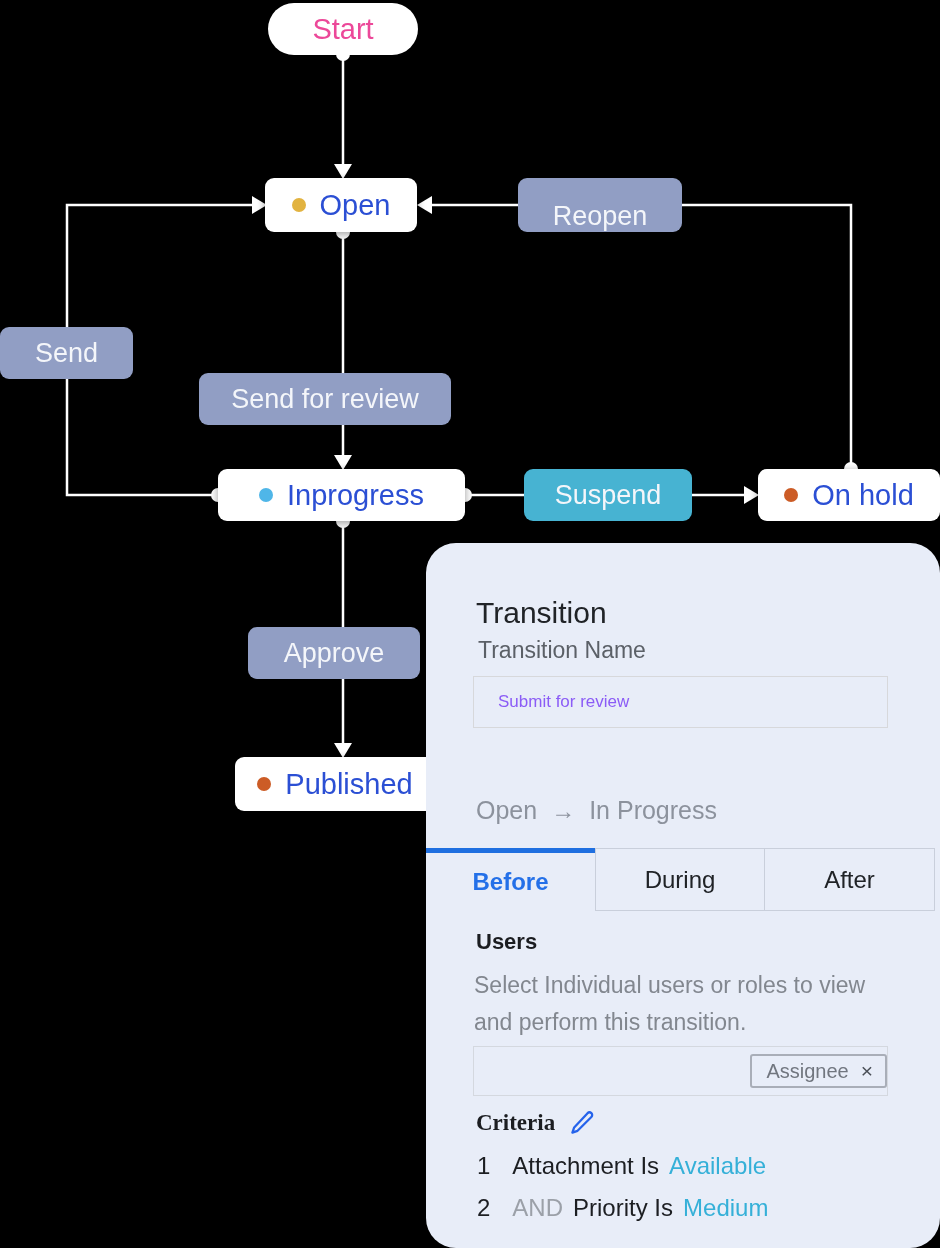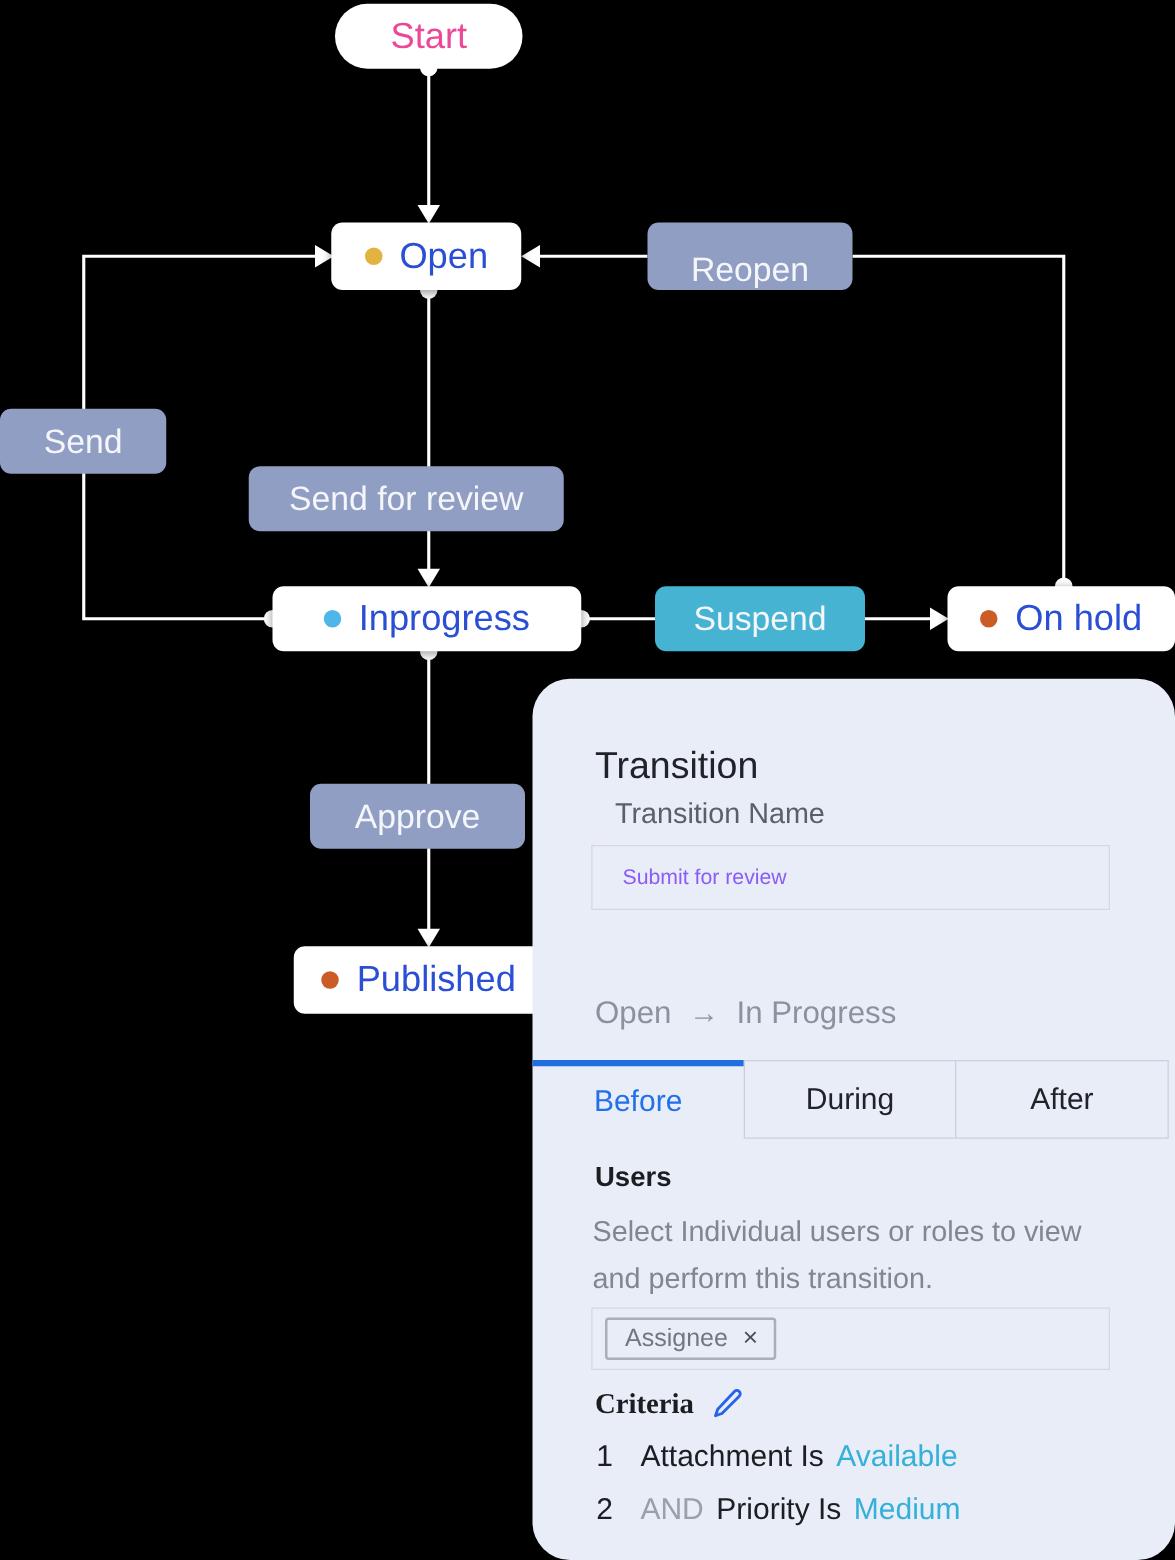--- a/index.html
+++ b/index.html
@@ -22,44 +22,44 @@
   .tbtn.suspend { background:#47b3d2; }
   .pill { border-radius:27px; background:#fff; color:#ec4899; font-size:29px; z-index:5;
           position:absolute; display:flex; align-items:center; justify-content:center; }
 
   .panel {
     position:absolute; left:426px; top:543px; width:514px; height:705px;
     background:#e8edf8; border-radius:30px; z-index:10; color:#1e2126;
   }
   .panel * { box-sizing:border-box; }
   .p-title { position:absolute; left:50px; top:28px; font-size:30px; font-weight:500; color:#202327; }
-  .p-label-gray { position:absolute; left:66px; top:94px; font-size:23px; color:#5b6067; }
+  .p-label-gray { position:absolute; left:52px; top:94px; font-size:23px; color:#5b6067; }
   .p-input {
     position:absolute; left:47px; top:133px; width:415px; height:52px;
     border:1px solid #d7d8db; background:transparent; font-family:"Liberation Sans",sans-serif;
     font-size:17px; color:#8b5cf6; padding:0 0 0 24px; outline:none;
   }
   .p-common { position:absolute; left:50px; top:207px; font-size:24px; font-weight:600; color:#17191e; }
   .p-path { position:absolute; left:50px; top:253px; font-size:25px; color:#8c929d; display:flex; gap:14px; align-items:center; }
   .p-path .arrow { font-size:24px; }
 
   .tabs { position:absolute; left:0; top:305px; width:510px; height:63px; display:flex; }
   .tab {
     display:flex; align-items:center; justify-content:center;
     font-size:24px; color:#202327; cursor:pointer;
   }
-  .tab.t0 { width:169px; border-top:5px solid #1f6fe0; color:#2470e8; }
+  .tab.t0 { width:169px; border-top:5px solid #1f6fe0; color:#2470e8;font-weight:bold; }
   .tab.t1 { width:170px; border:1px solid #c9cfdb; }
   .tab.t2 { width:170px; border:1px solid #c9cfdb; border-left:none; }
 
   .u-label { position:absolute; left:50px; top:386px; font-size:22px; font-weight:700; color:#1b1d21; }
   .u-desc { position:absolute; left:48px; top:424px; font-size:23px; line-height:37px; color:#82878f; }
   .u-input {
     position:absolute; left:47px; top:503px; width:415px; height:50px;
-    border:1px solid #d4d8df; display:flex; align-items:center; padding-left:10px;
+    border:1px solid #d4d8df; display:flex; align-items:center; padding-left:24px;justify-content:flex-end;
   }
   .chip {
     display:flex; align-items:center; gap:12px; height:34px; padding:0 12px 0 14px;
     border:2px solid #a9aeb8; border-radius:3px; font-size:20px; color:#71767f; background:transparent;
   }
   .chip .x { font-size:21px; color:#4a4f57; cursor:pointer; }
 
   .c-head { position:absolute; left:50px; top:566px; display:flex; align-items:center; gap:14px; }
   .c-head .c-label { font-size:23px; font-weight:700; color:#1b1d21;font-family:Liberation Serif, serif; }
   .c-row { position:absolute; left:51px; font-size:24px; color:#1c1e22; display:flex; gap:10px; }

